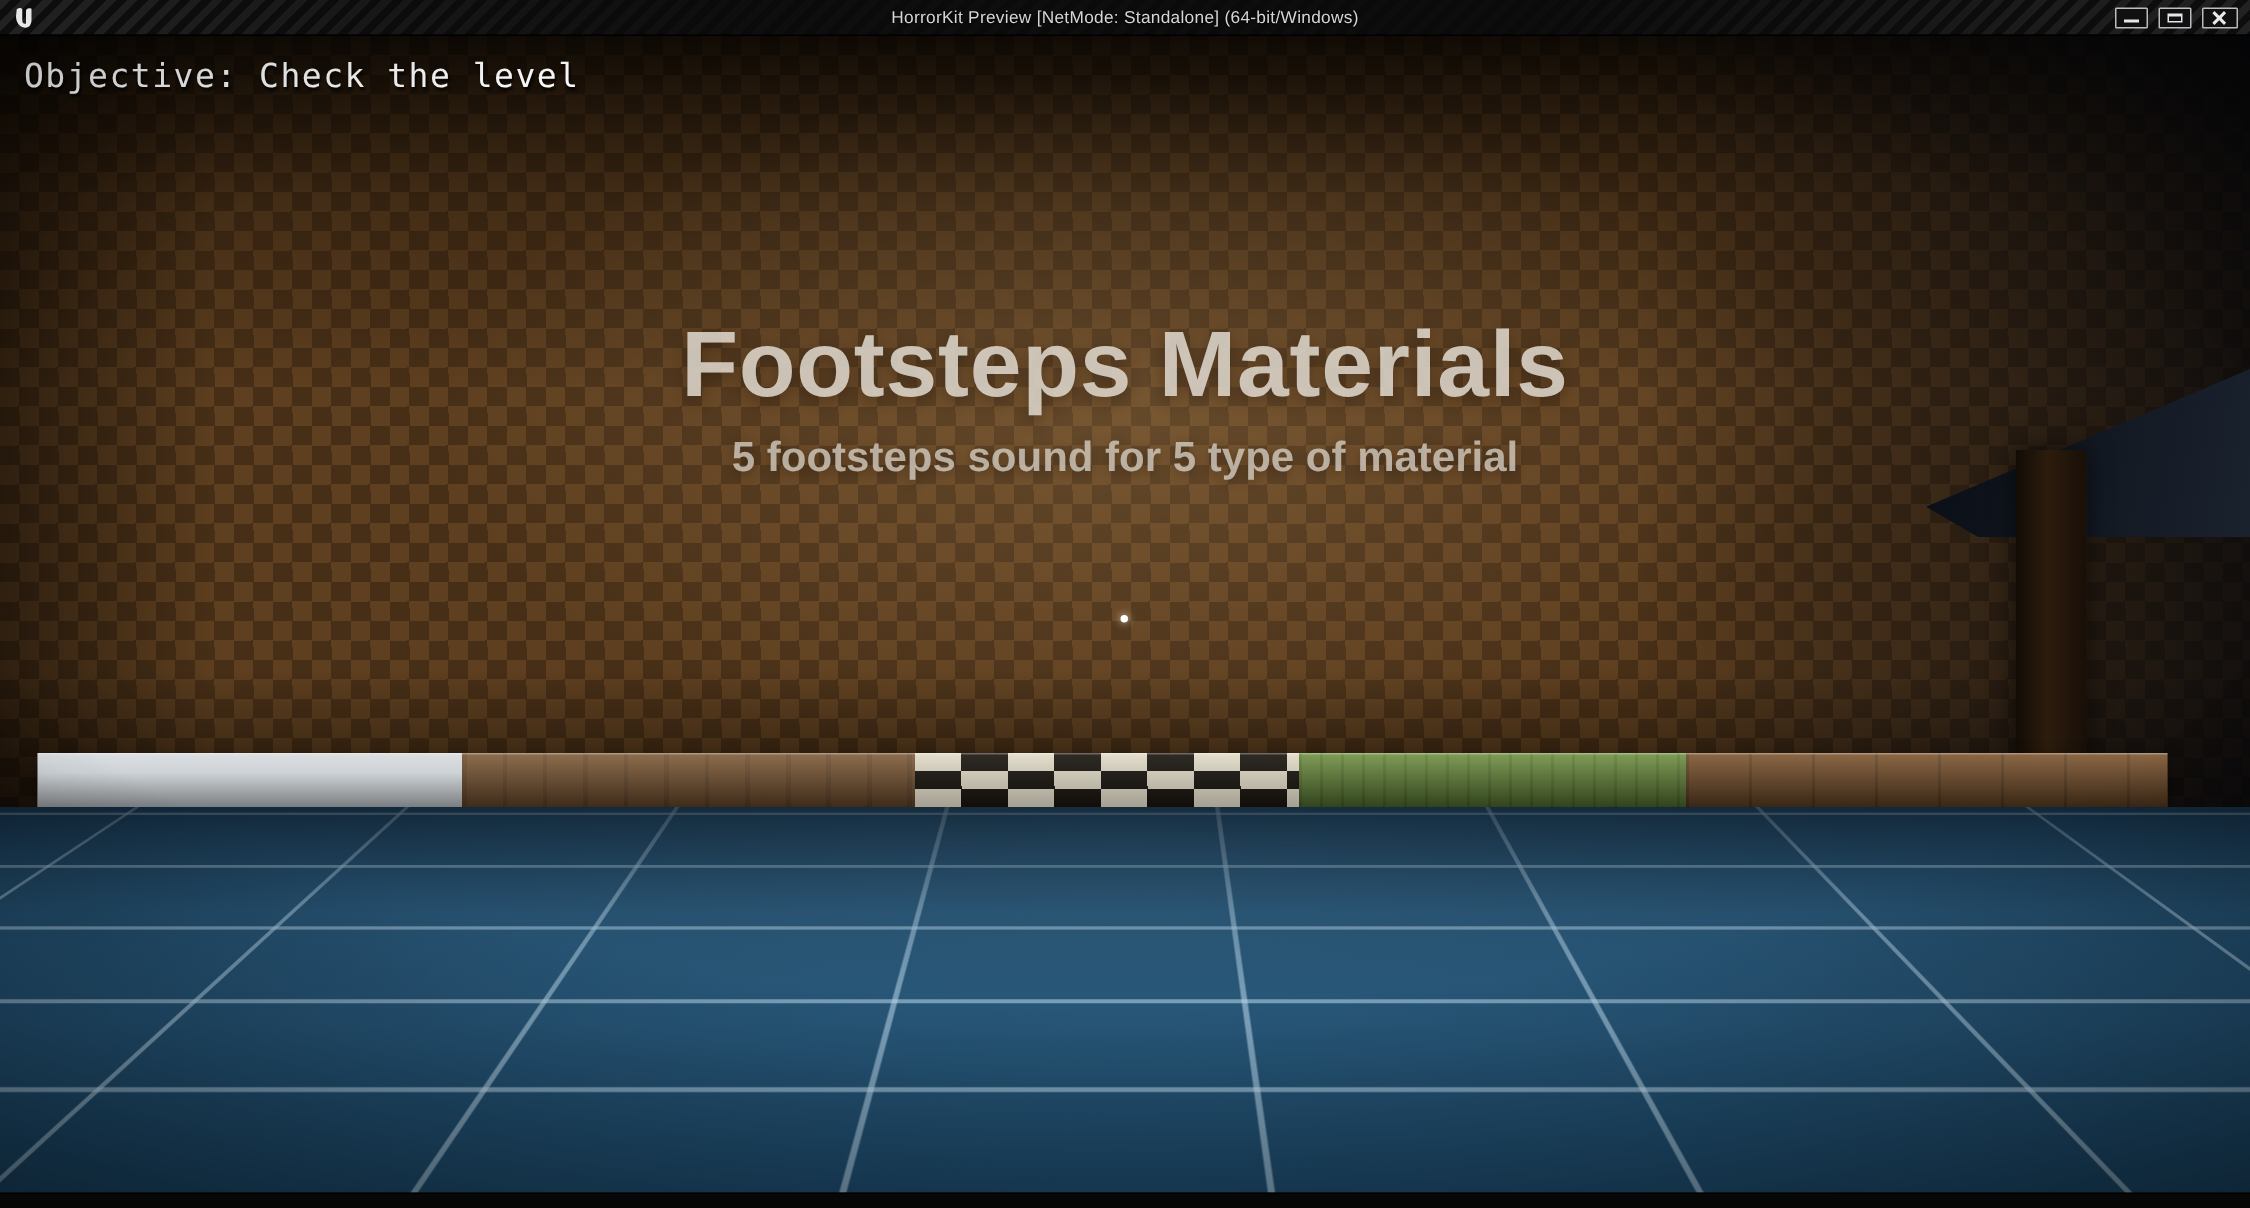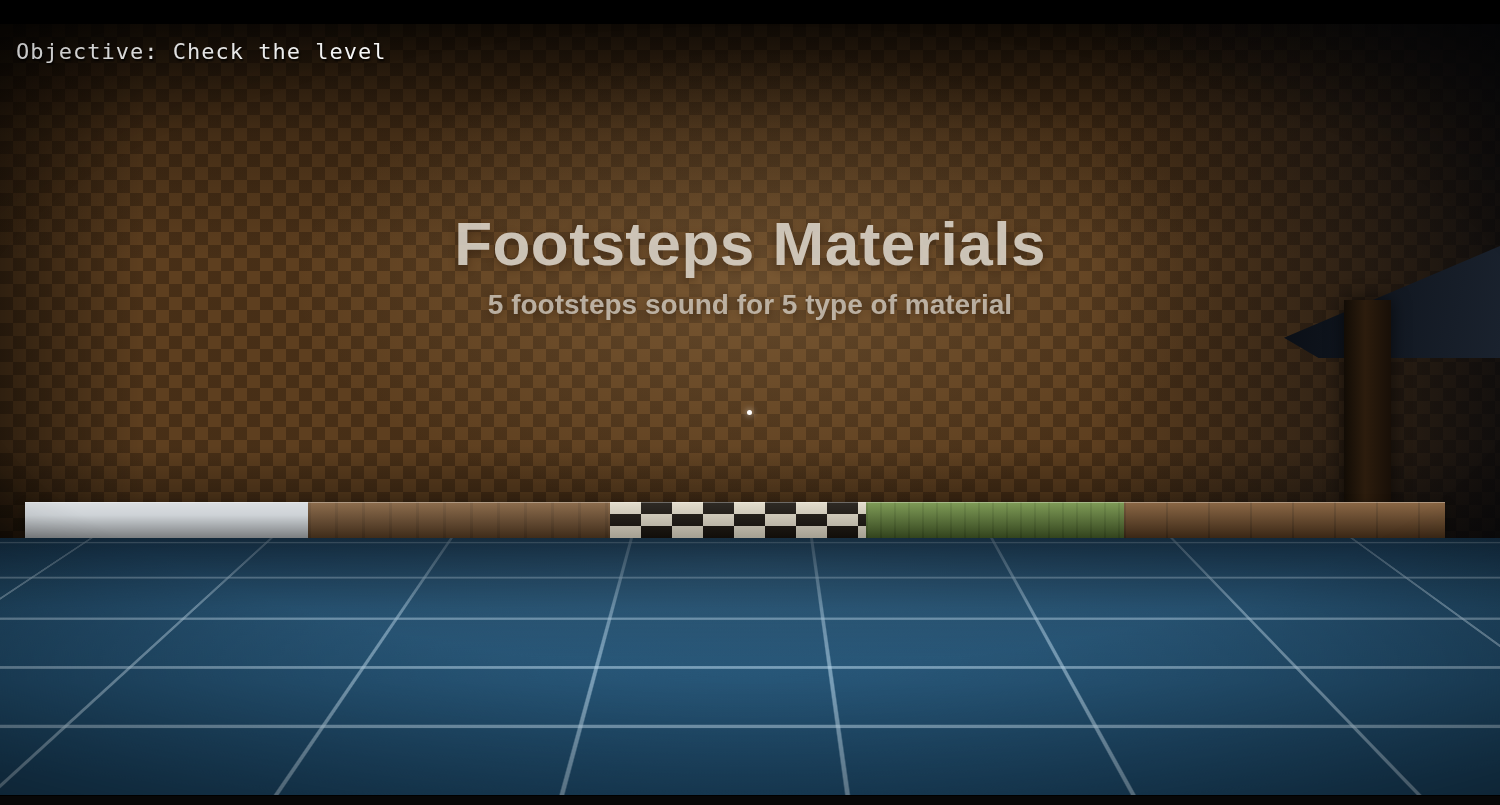--- a/index.html
+++ b/index.html
@@ -152,20 +152,39 @@
   .bottombar {
     position:absolute; left:0; right:0; bottom:0; height:10px;
     background:#070707; border-top:1px solid #000;
   }
 </style>
 </head>
 <body>
 
 <div class="stage">
 
+  <div class="titlebar">
+    <div class="tb-logo">
+      <svg viewBox="0 0 24 24" width="20" height="20" aria-hidden="true">
+        <path d="M5 5 C7 3.6 8.6 3.8 9.4 5 L9.4 14 C9.4 16.2 11.2 17.2 12.4 16.4 L12.4 6.4 C12.4 4.8 14.4 3.6 16.8 4.6 L16.8 13.6 C16.8 17.6 14.6 20.4 10.8 19.6 C6.8 18.8 4.4 15.2 4.4 10.4 Z" fill="#e8e8e8"></path>
+      </svg>
+    </div>
+    <div class="tb-title">HorrorKit Preview [NetMode: Standalone]  (64-bit/Windows)</div>
+    <div class="tb-controls">
+      <div class="tb-btn">
+        <span class="ic-min"></span>
+      </div>
+      <div class="tb-btn">
+        <span class="ic-max"></span>
+      </div>
+      <div class="tb-btn wide">
+        <span class="ic-close"></span>
+      </div>
+    </div>
+  </div>
 
   <div class="viewport">
 
     <div class="wall"></div>
     <div class="wall-light"></div>
     <div class="right-shade"></div>
     <div class="canopy"></div>
     <div class="pillar"></div>
 
     <div class="wall-text">

